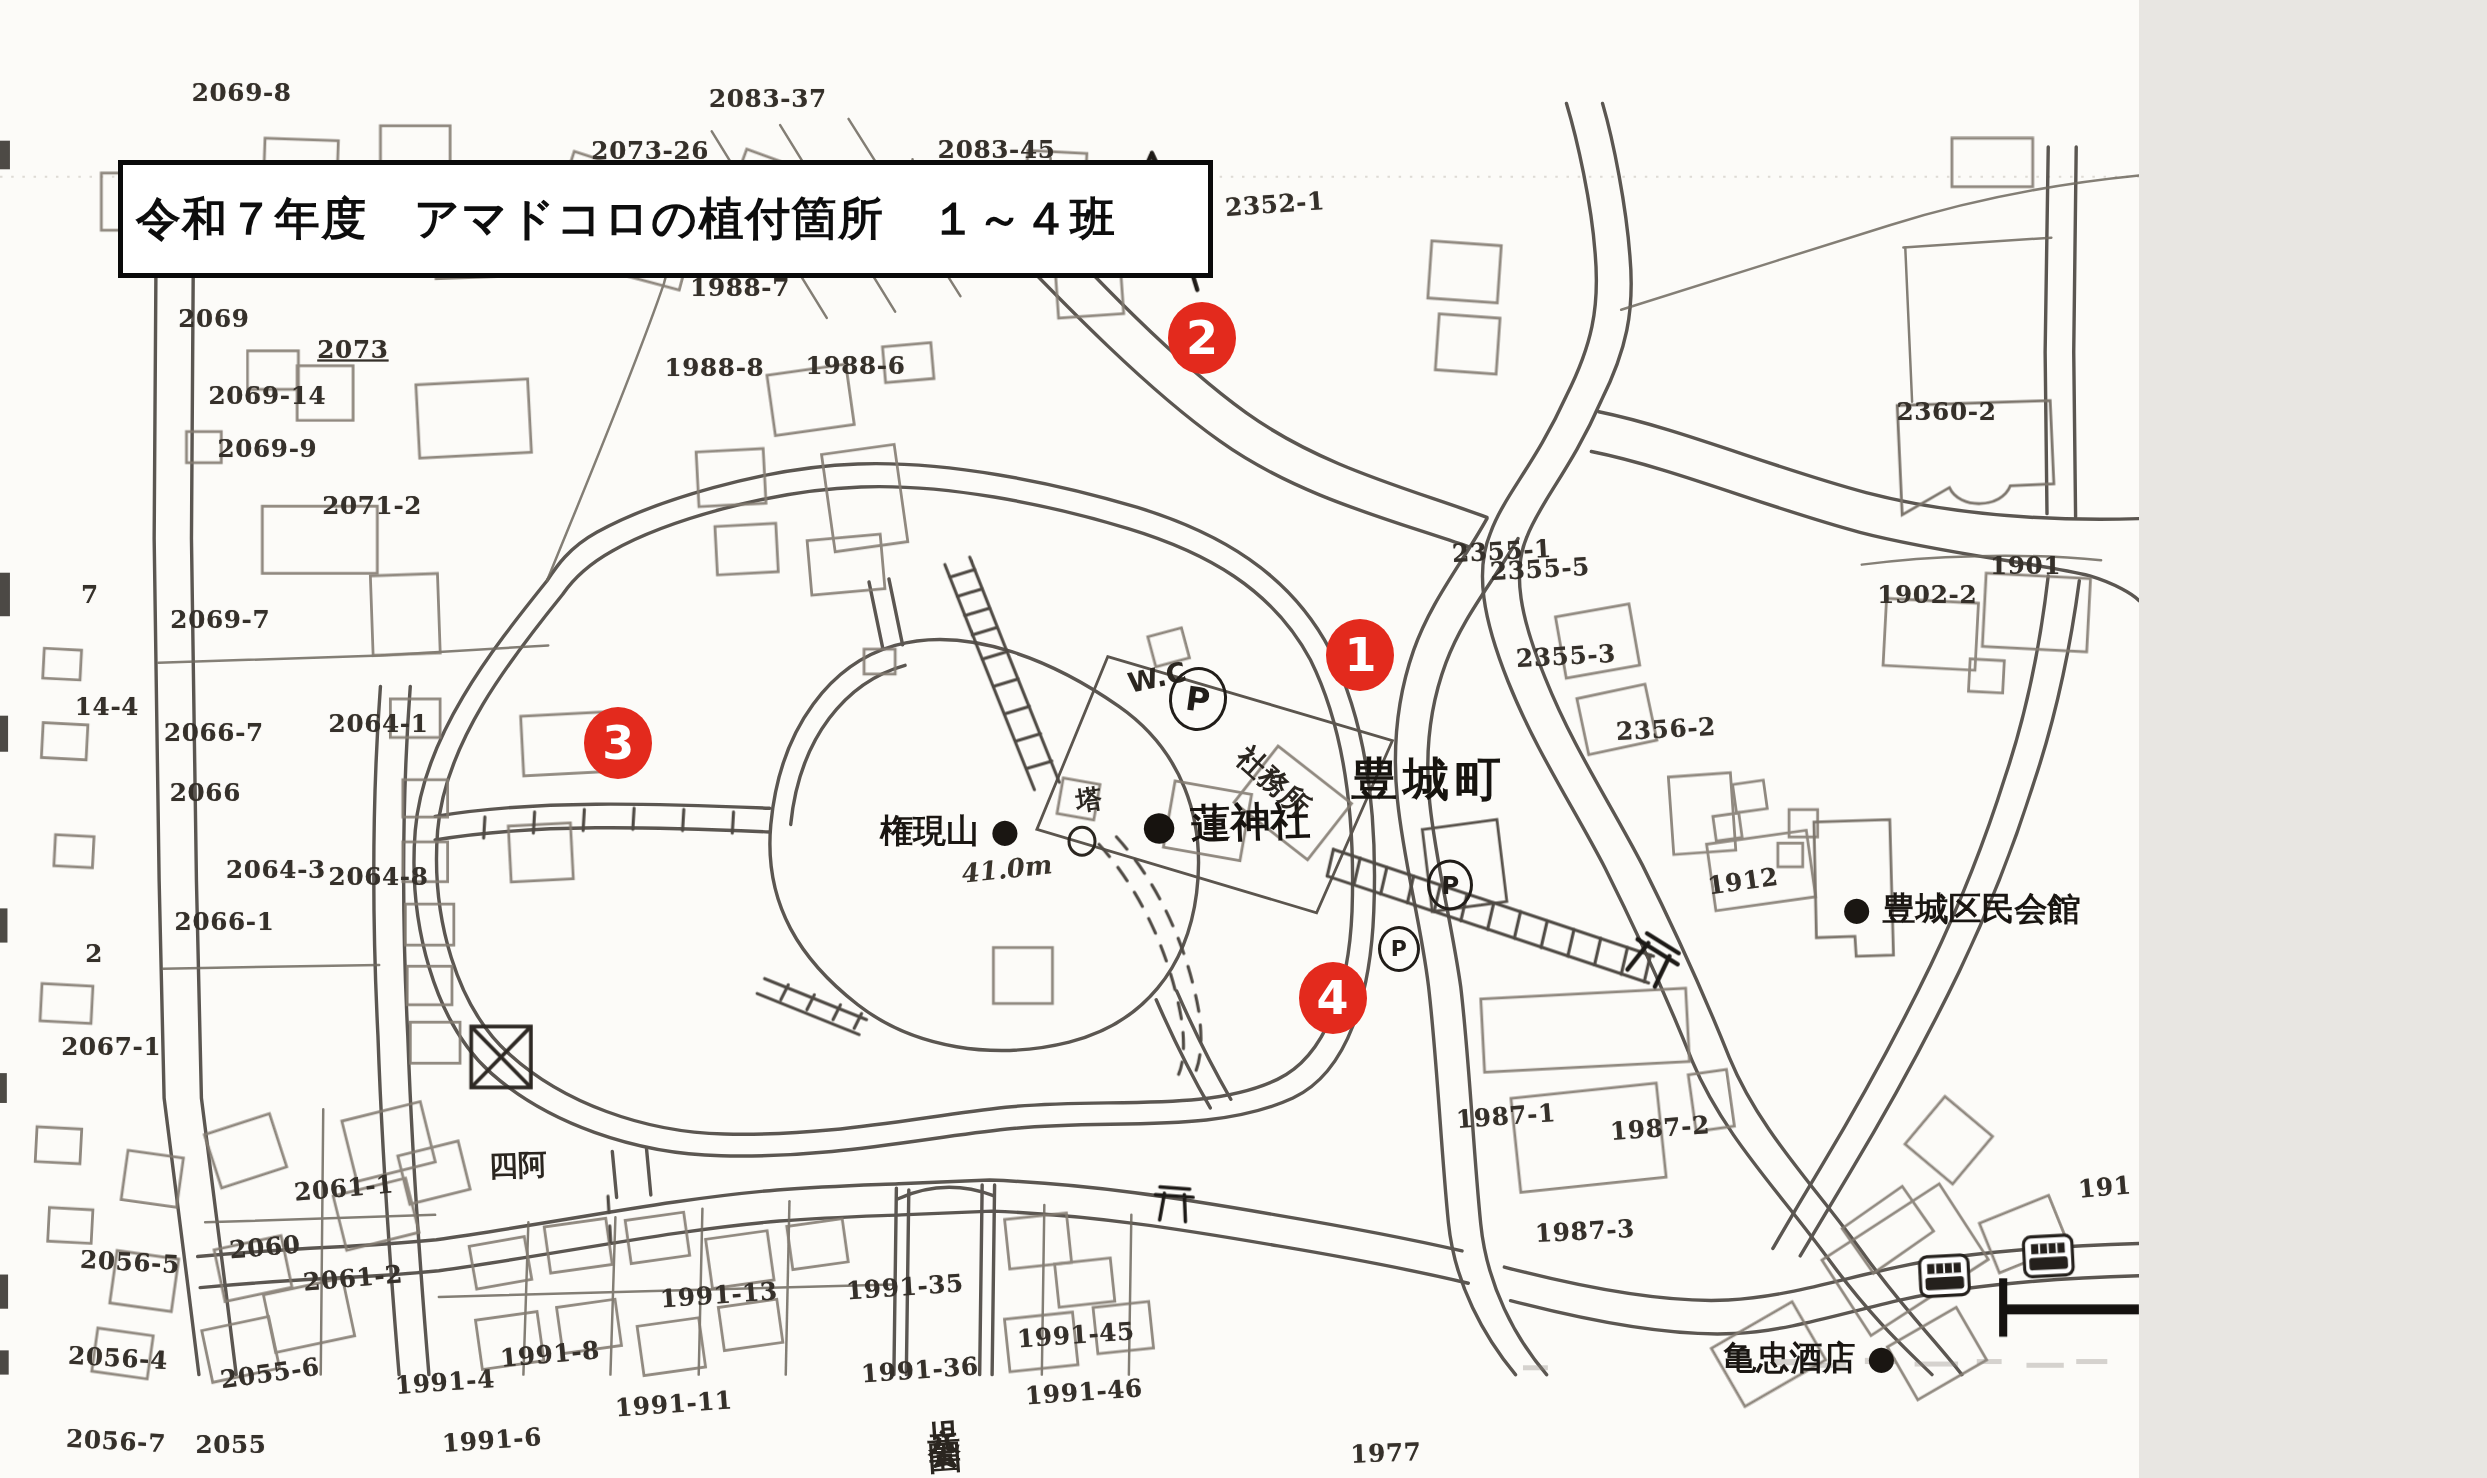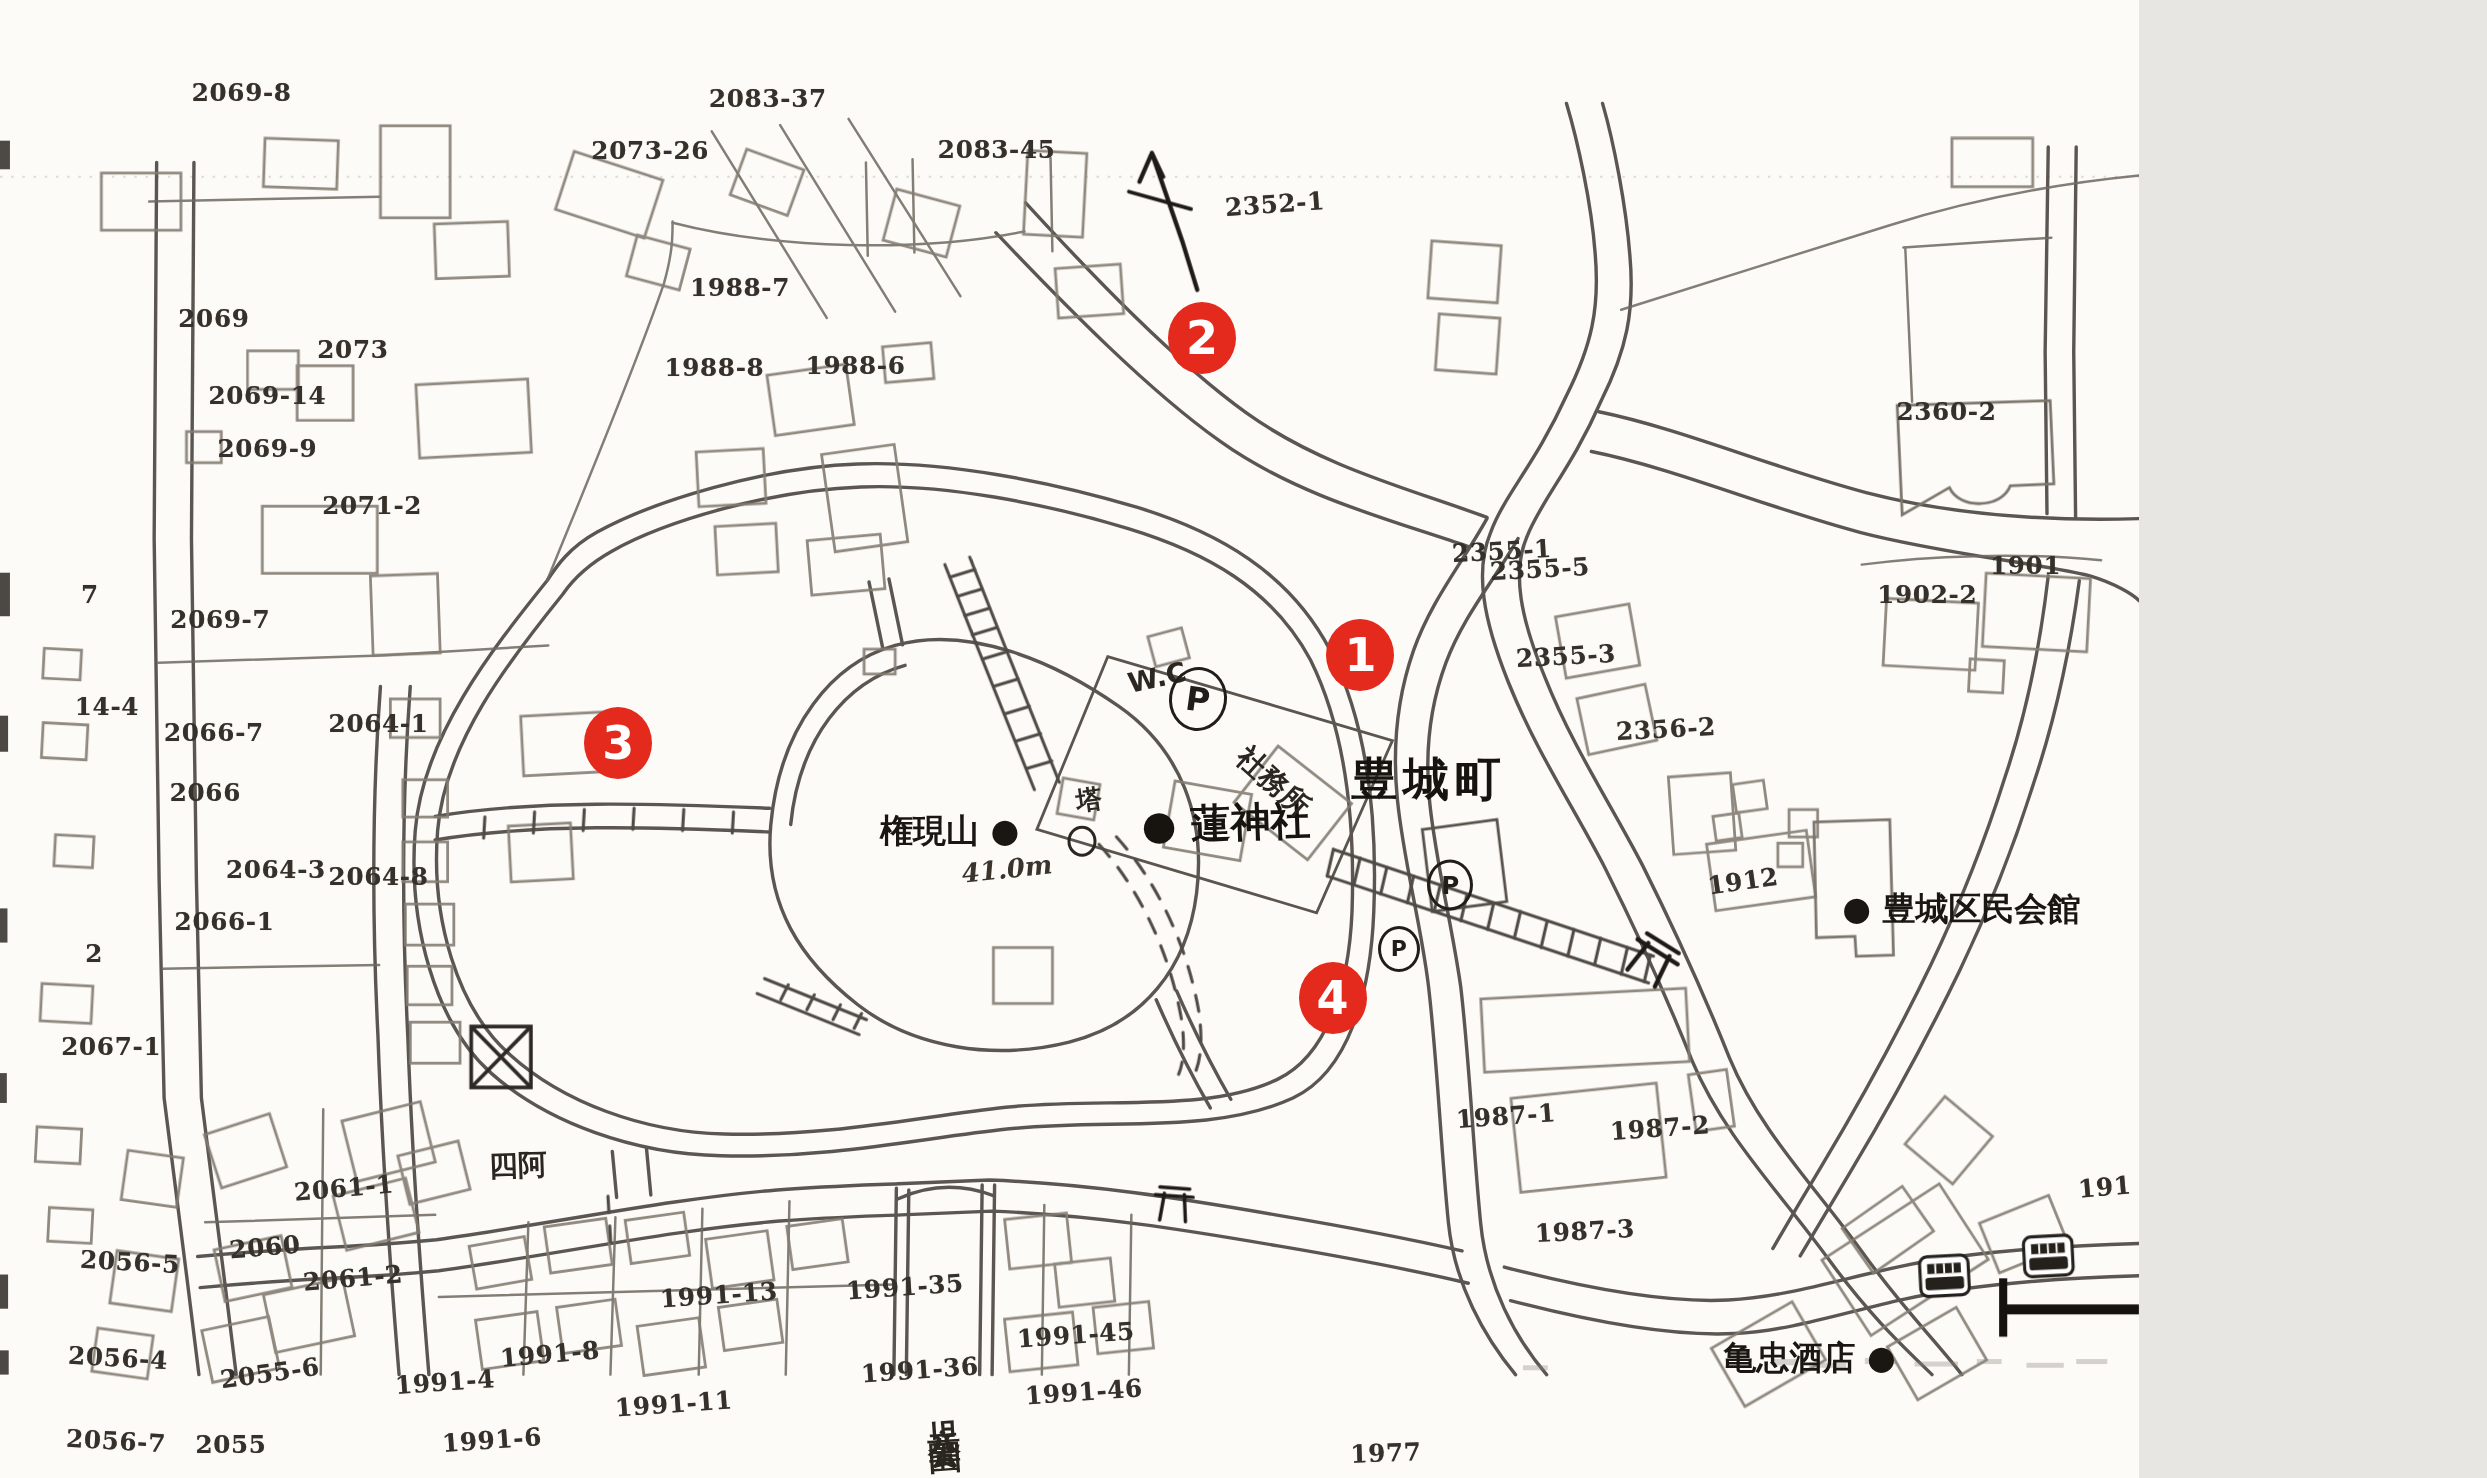--- a/index.html
+++ b/index.html
@@ -296,21 +296,21 @@
   </svg>
 
   <div class="lyr" id="parcels-layer">
       <div class="parcel" style="left: 11.3%; top: 6.2%;">2069-8</div>
       <div class="parcel" style="left: 30.4%; top: 8%; margin-top: 32px;">2073-26</div>
       <div class="parcel" style="left: 35.9%; top: 6.6%;">2083-37</div>
       <div class="parcel" style="left: 46.6%; top: 10.1%;">2083-45</div>
       <div class="parcel" style="left: 59.6%; top: 13.8%; --r: -4deg;">2352-1</div>
       <div class="parcel" style="left: 34.6%; top: 19.4%;">1988-7</div>
       <div class="parcel" style="left: 10%; top: 21.5%;">2069</div>
-      <div class="parcel" style="left: 16.5%; top: 23.6%;">2073</div>
+      <div class="parcel" style="left: 16.5%; top: 23.6%; text-decoration: underline;">2073</div>
       <div class="parcel" style="left: 12.5%; top: 26.7%;">2069-14</div>
       <div class="parcel" style="left: 33.4%; top: 24.8%;">1988-8</div>
       <div class="parcel" style="left: 40%; top: 24.7%;">1988-6</div>
       <div class="parcel" style="left: 12.5%; top: 30.3%;">2069-9</div>
       <div class="parcel" style="left: 70.2%; top: 37.3%; --r: -3deg;">2355-1</div>
       <div class="parcel" style="left: 17.4%; top: 34.2%;">2071-2</div>
       <div class="parcel" style="left: 91%; top: 27.8%;">2360-2</div>
       <div class="parcel" style="left: 72%; top: 38.5%; --r: -3deg;">2355-5</div>
       <div class="parcel" style="left: 94.7%; top: 38.2%;">1901</div>
       <div class="parcel" style="left: 90.1%; top: 40.2%;">1902-2</div>
@@ -373,15 +373,18 @@
   <div class="circleP cp-sm" style="left:65.4%;top:64.2%">
       <span>P</span>
     </div>
   <div class="label hand36" style="left:50.9%;top:54.1%;--r:-8deg">塔</div>
   <div class="ring" style="left:50.6%;top:56.9%"></div>
   <div class="label hand40" style="left:24.2%;top:78.9%;--r:-2deg">四阿</div>
   <div class="label vert" style="left:44.0%;top:95.3%;--r:-4deg">児童公園</div>
   <div class="label bold46" style="left:91.7%;top:61.5%">● 豊城区民会館</div>
   <div class="label bold46" style="left:84.6%;top:91.9%">亀忠酒店 ●</div>
 
+  <div class="titlebox">
+    <span>令和７年度　アマドコロの植付箇所　１～４班</span>
+  </div>
 
 </div>
 
 
 </body></html>

